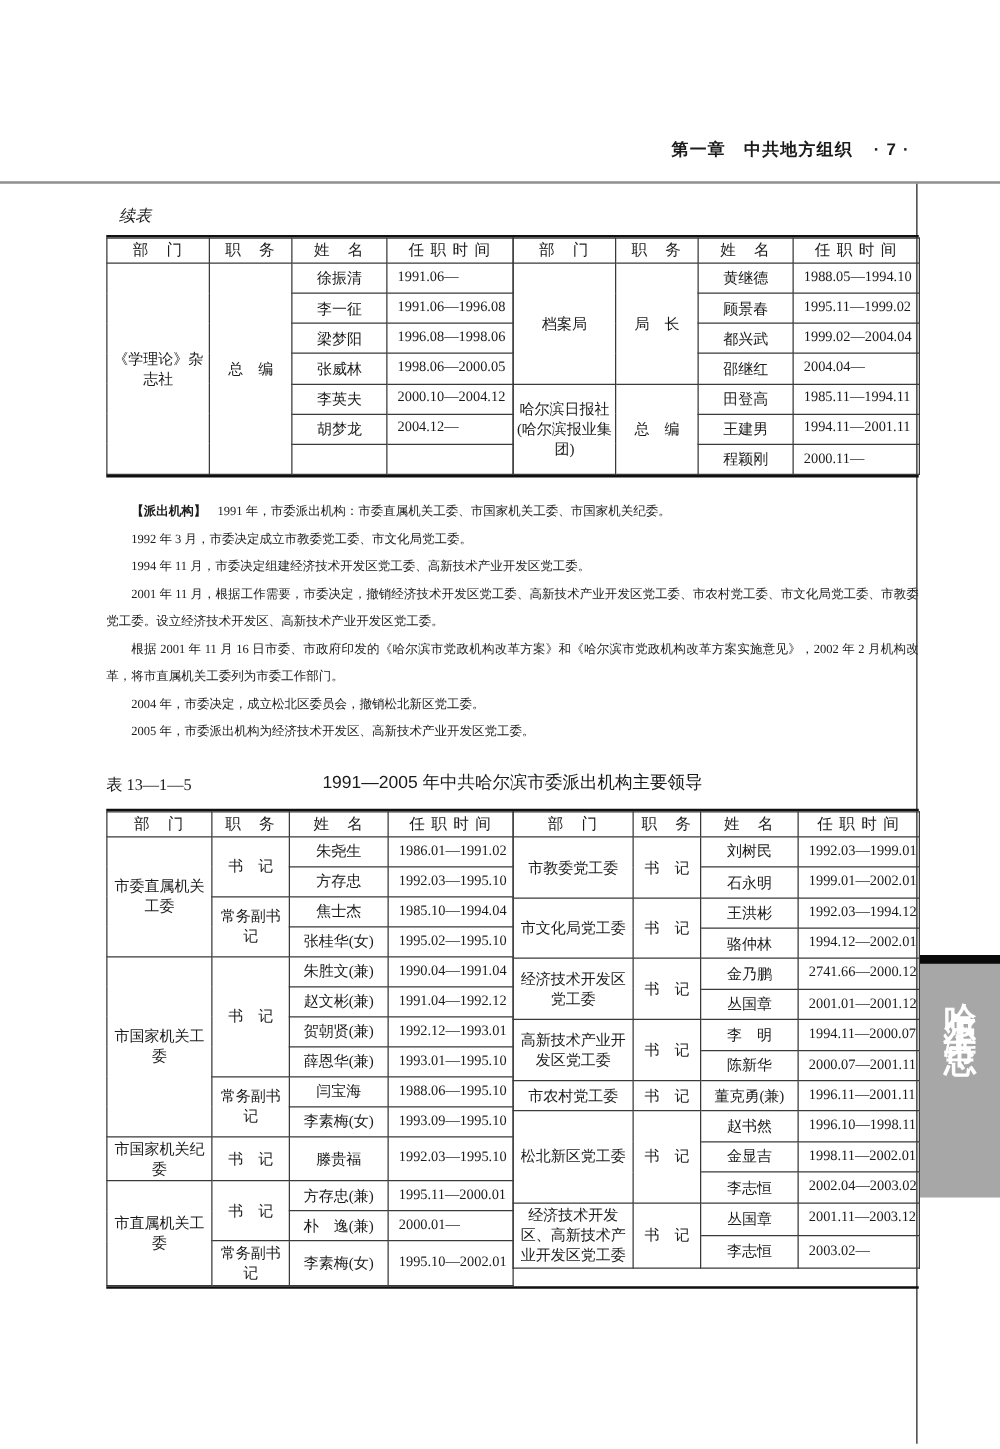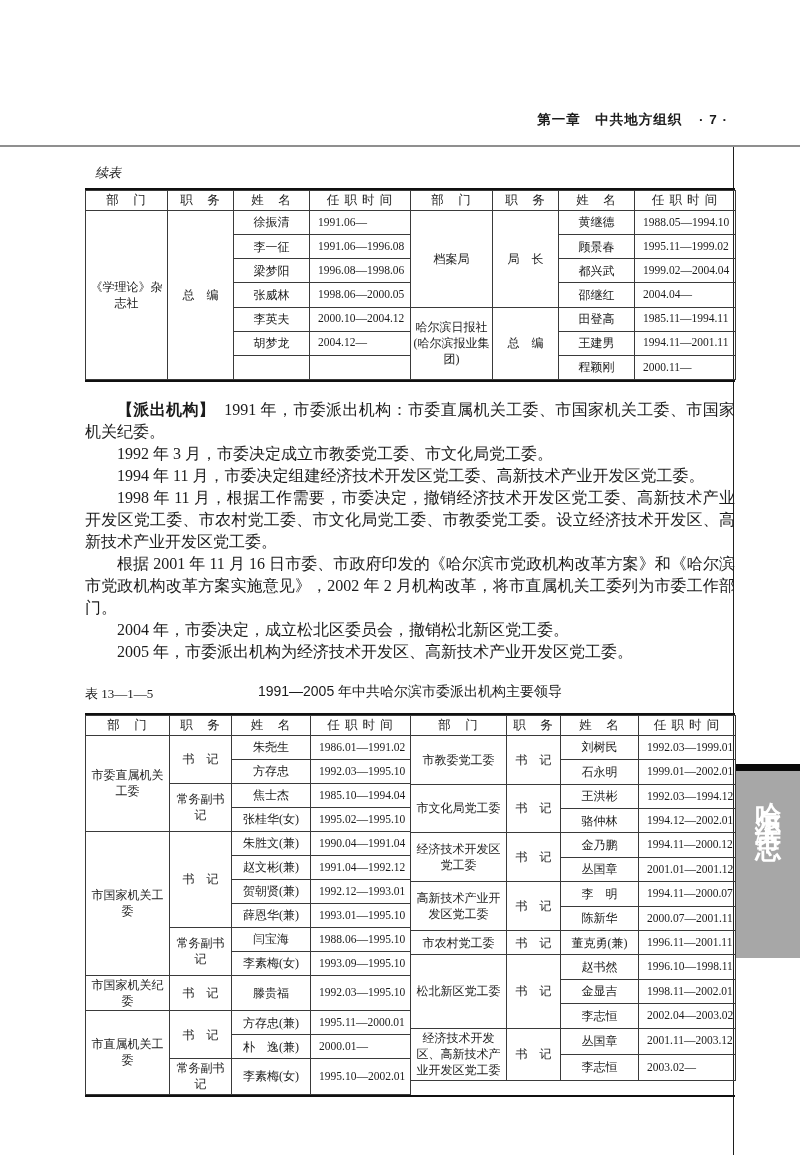--- a/index.html
+++ b/index.html
@@ -43,21 +43,21 @@
   .t1 td { height: 23px; }
   .t2 table { height: 366px; }
   .t2 td { height: 24px; }
   td.term { text-align: left; padding-left: 8px; white-space: nowrap; font-size: 11.5px; }
   td.name { white-space: nowrap; }
 
   
   .paragraphs { margin-top: 17px; }
   .paragraphs p {
     margin: 0; text-indent: 2em; line-height: 22px;
-    font-size: 16px; text-align: justify;
+    font-size: 10px; text-align: justify;
   }
   .paragraphs .lead {
     font-family: "Liberation Sans", "DejaVu Sans", sans-serif;
     font-weight: bold; margin-right: 9px;
   }
 
   
   .t2-caption { position: relative; margin: 20px 0 10px 0; height: 20px; }
   .t2-label { position: absolute; left: 0; top: 2px; font-size: 13px; }
   .t2-title {
@@ -195,21 +195,21 @@
               <td class="term">2000.11—</td>
             </tr>
           </tbody>
       </table>
     </div>
 
     <div class="paragraphs">
       <p><span class="lead">【派出机构】</span><span>1991 年，市委派出机构：市委直属机关工委、市国家机关工委、市国家机关纪委。</span></p>
       <p>1992 年 3 月，市委决定成立市教委党工委、市文化局党工委。</p>
       <p>1994 年 11 月，市委决定组建经济技术开发区党工委、高新技术产业开发区党工委。</p>
-      <p>1998 年 11 月，根据工作需要，市委决定，撤销经济技术开发区党工委、高新技术产业开发区党工委、市农村党工委、市文化局党工委、市教委党工委。设立经济技术开发区、高新技术产业开发区党工委。</p>
+      <p>2001 年 11 月，根据工作需要，市委决定，撤销经济技术开发区党工委、高新技术产业开发区党工委、市农村党工委、市文化局党工委、市教委党工委。设立经济技术开发区、高新技术产业开发区党工委。</p>
       <p>根据 2001 年 11 月 16 日市委、市政府印发的《哈尔滨市党政机构改革方案》和《哈尔滨市党政机构改革方案实施意见》，2002 年 2 月机构改革，将市直属机关工委列为市委工作部门。</p>
       <p>2004 年，市委决定，成立松北区委员会，撤销松北新区党工委。</p>
       <p>2005 年，市委派出机构为经济技术开发区、高新技术产业开发区党工委。</p>
     </div>
 
     <div class="t2-caption">
       <span class="t2-label">表 13—1—5</span>
       <div class="t2-title">1991—2005 年中共哈尔滨市委派出机构主要领导</div>
     </div>
 
@@ -332,21 +332,21 @@
               <td class="term">1992.03—1994.12</td>
             </tr>
             <tr>
               <td class="name">骆仲林</td>
               <td class="term">1994.12—2002.01</td>
             </tr>
             <tr>
               <td class="dept" rowspan="2">经济技术开发区党工委</td>
               <td class="title" rowspan="2">书　记</td>
               <td class="name">金乃鹏</td>
-              <td class="term">1994.11—2000.12</td>
+              <td class="term">2741.66—2000.12</td>
             </tr>
             <tr>
               <td class="name">丛国章</td>
               <td class="term">2001.01—2001.12</td>
             </tr>
             <tr>
               <td class="dept" rowspan="2">高新技术产业开发区党工委</td>
               <td class="title" rowspan="2">书　记</td>
               <td class="name">李　明</td>
               <td class="term">1994.11—2000.07</td>

